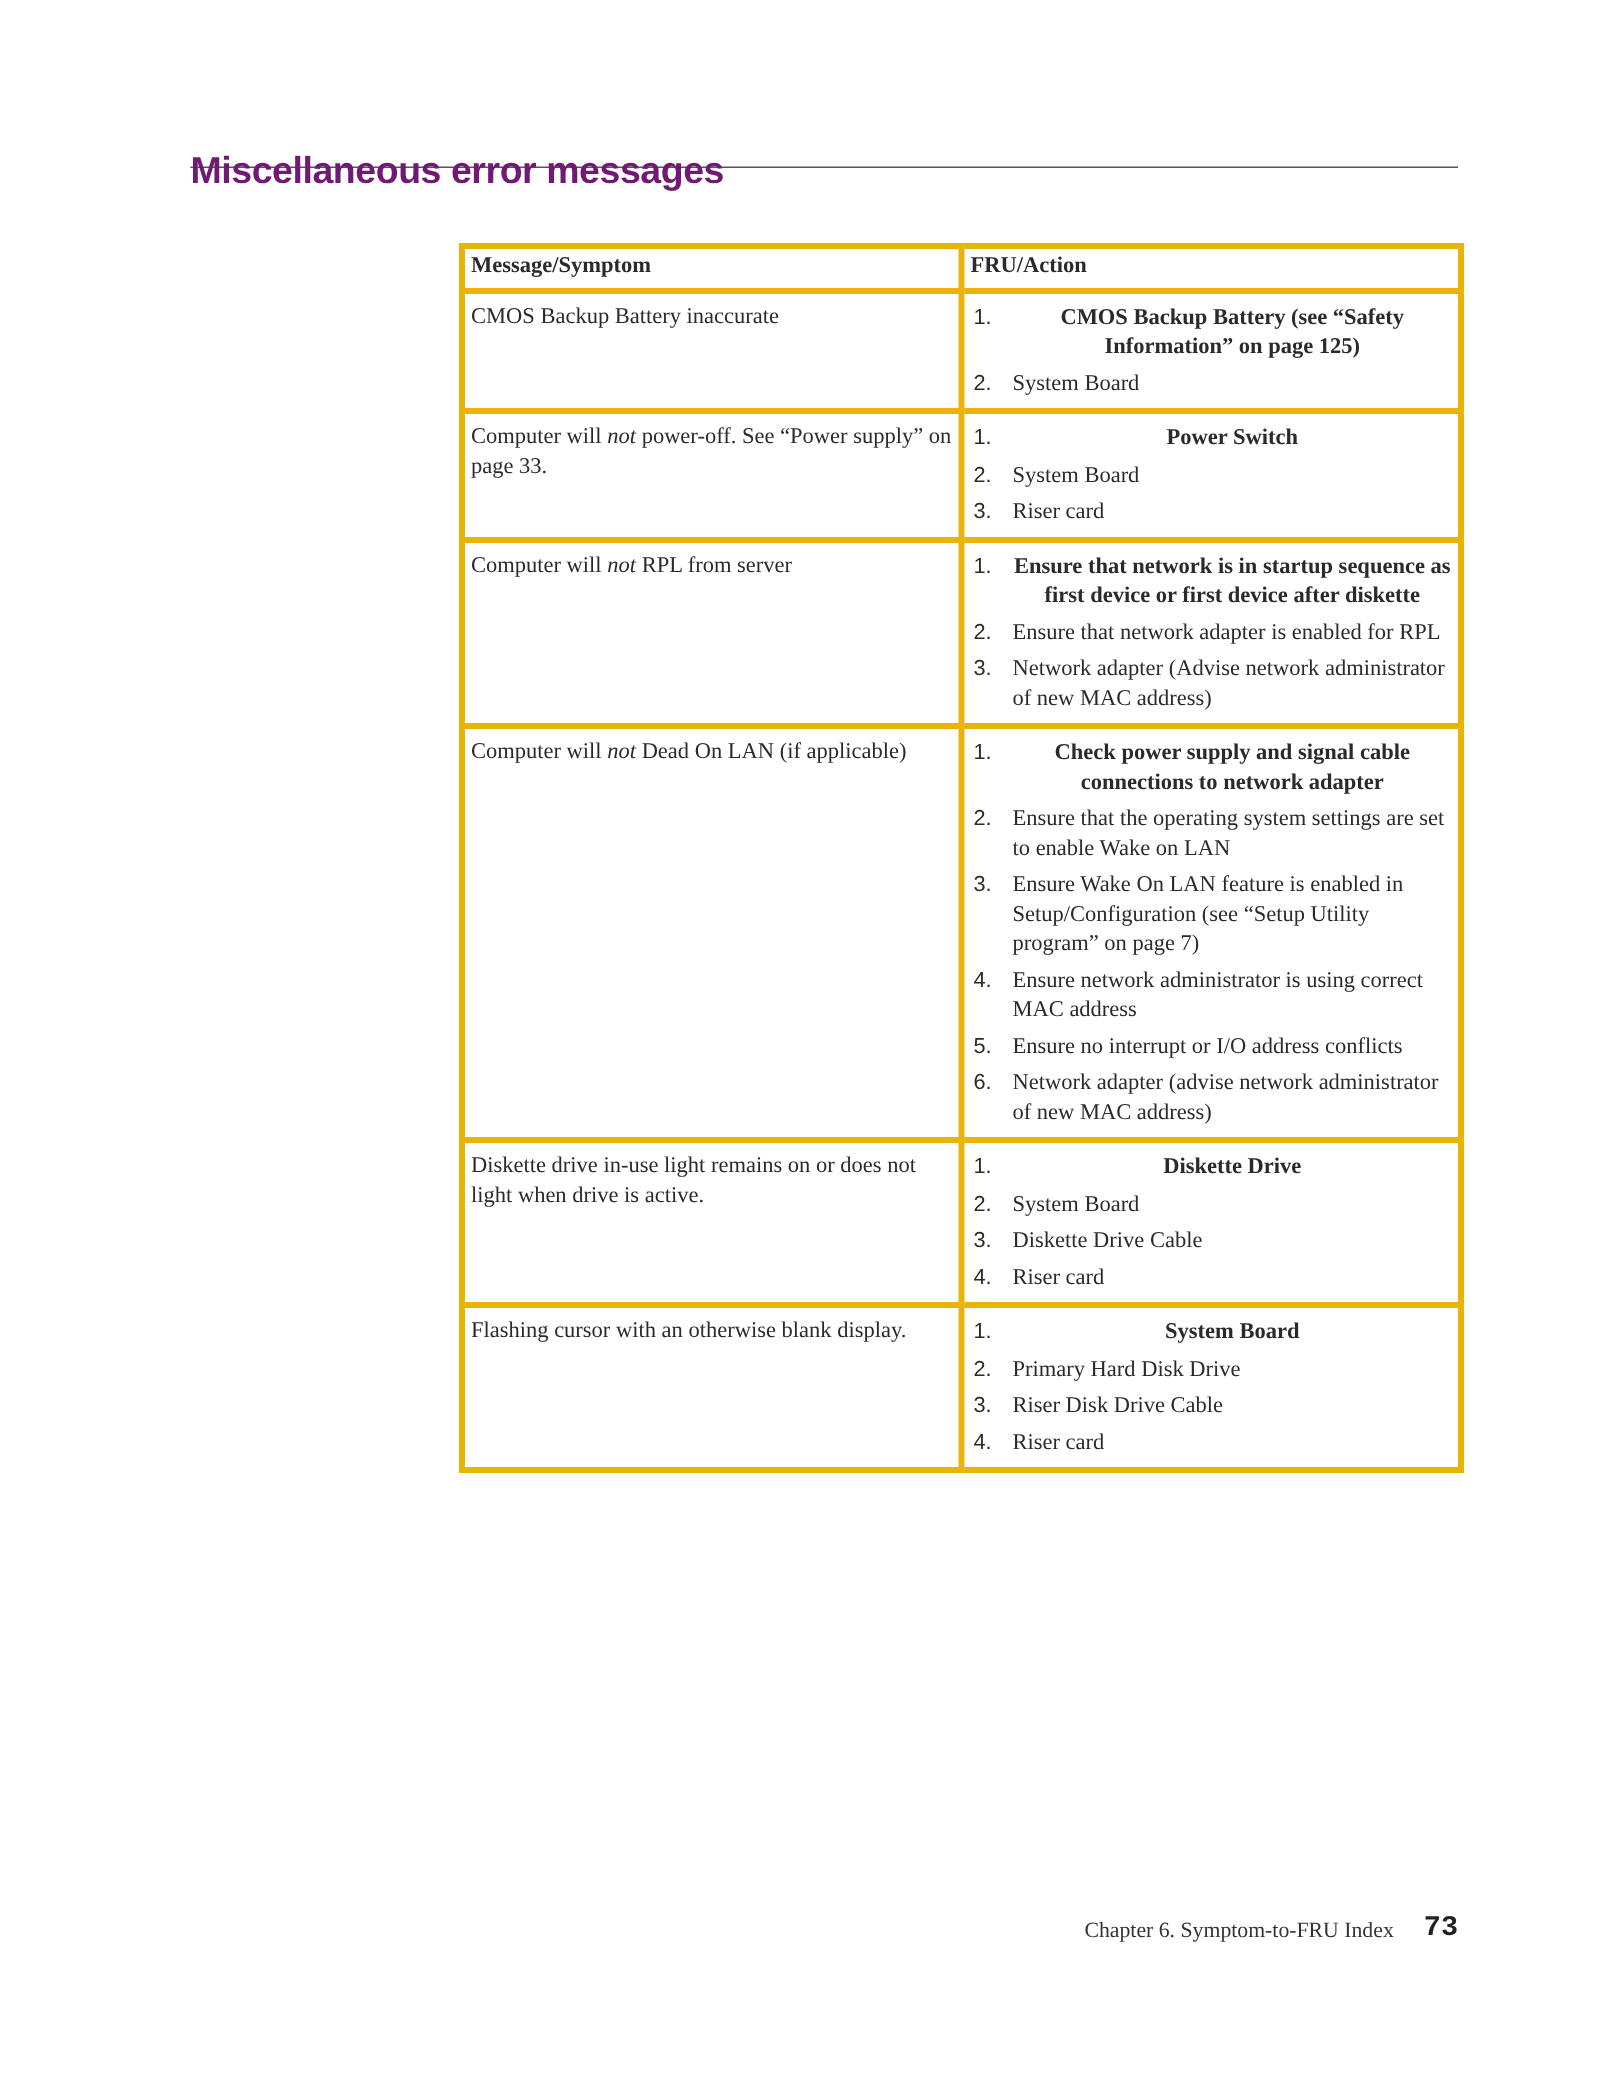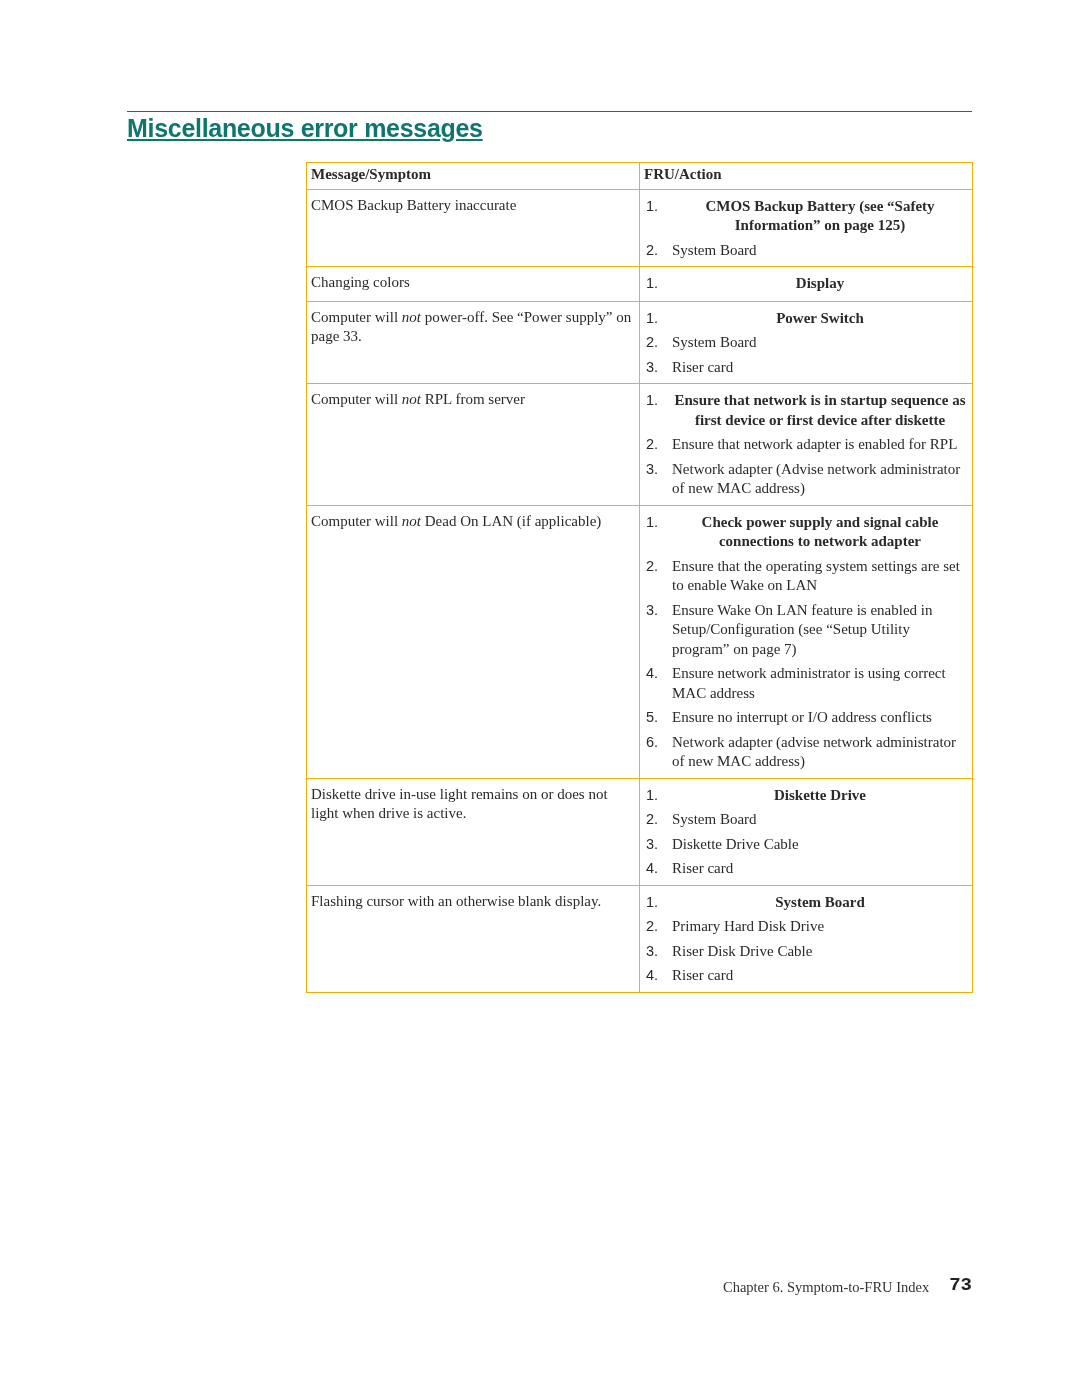--- a/index.html
+++ b/index.html
@@ -5,34 +5,34 @@
   html, body { margin: 0; padding: 0; background: #ffffff; }
   body {
     width: 1080px; height: 1397px; position: relative; overflow: hidden;
     font-family: "DejaVu Serif", "Liberation Serif", serif; color: #222222;
   }
   .top-rule {
     position: absolute; left: 127px; top: 111px; width: 845px; height: 0;
     border-top: 1px solid #555555;
   }
   .page-title {
-    position: absolute; left: 127px; top: 114px; margin: 0;
+    position: absolute; left: 127px; top: 100px; margin: 0;
     font-family: "Liberation Sans", sans-serif; font-weight: bold;
-    font-size: 25px; color: #0f766e; letter-spacing: -0.3px; text-decoration: underline;
+    font-size: 25px; color: #701a75; letter-spacing: -0.3px;
   }
   table.fru {
     position: absolute; left: 306px; top: 162px; width: 666px;
     border-collapse: collapse; table-layout: fixed;
     font-family: "Liberation Serif", serif; font-size: 15px; line-height: 19.5px;
     color: #2a2a2a;
   }
   table.fru col.c1 { width: 333px; }
   table.fru col.c2 { width: 333px; }
   table.fru th, table.fru td {
-    border: 1px solid #eab308; vertical-align: top; text-align: left;
+    border: 4px solid #eab308; vertical-align: top; text-align: left;
   }
   table.fru th {
     font-weight: bold; padding: 2px 4px 4px 4px; height: 18px;
   }
   table.fru td.sym { padding: 6px 4px 8px 4px; }
   table.fru td.act { padding: 7px 4px 6px 4px; }
   ol.actions { list-style: none; margin: 0; padding: 0; }
   ol.actions li { display: flex; margin: 0 0 5px 0; }
   ol.actions li:last-child { margin-bottom: 0; }
   .num {
@@ -77,31 +77,20 @@
               <span class="txt bold">CMOS Backup Battery (see “Safety Information” on page 125)</span>
             </li>
             <li>
               <span class="num">2.</span>
               <span class="txt">System Board</span>
             </li>
           </ol>
         </td>
       </tr>
       <tr>
-        <td class="sym"><span>Changing colors</span></td>
-        <td class="act">
-          <ol class="actions">
-            <li>
-              <span class="num">1.</span>
-              <span class="txt bold">Display</span>
-            </li>
-          </ol>
-        </td>
-      </tr>
-      <tr>
         <td class="sym"><span>Computer will </span><em>not</em><span> power-off. See “Power supply” on page 33.</span></td>
         <td class="act">
           <ol class="actions">
             <li>
               <span class="num">1.</span>
               <span class="txt bold">Power Switch</span>
             </li>
             <li>
               <span class="num">2.</span>
               <span class="txt">System Board</span>

